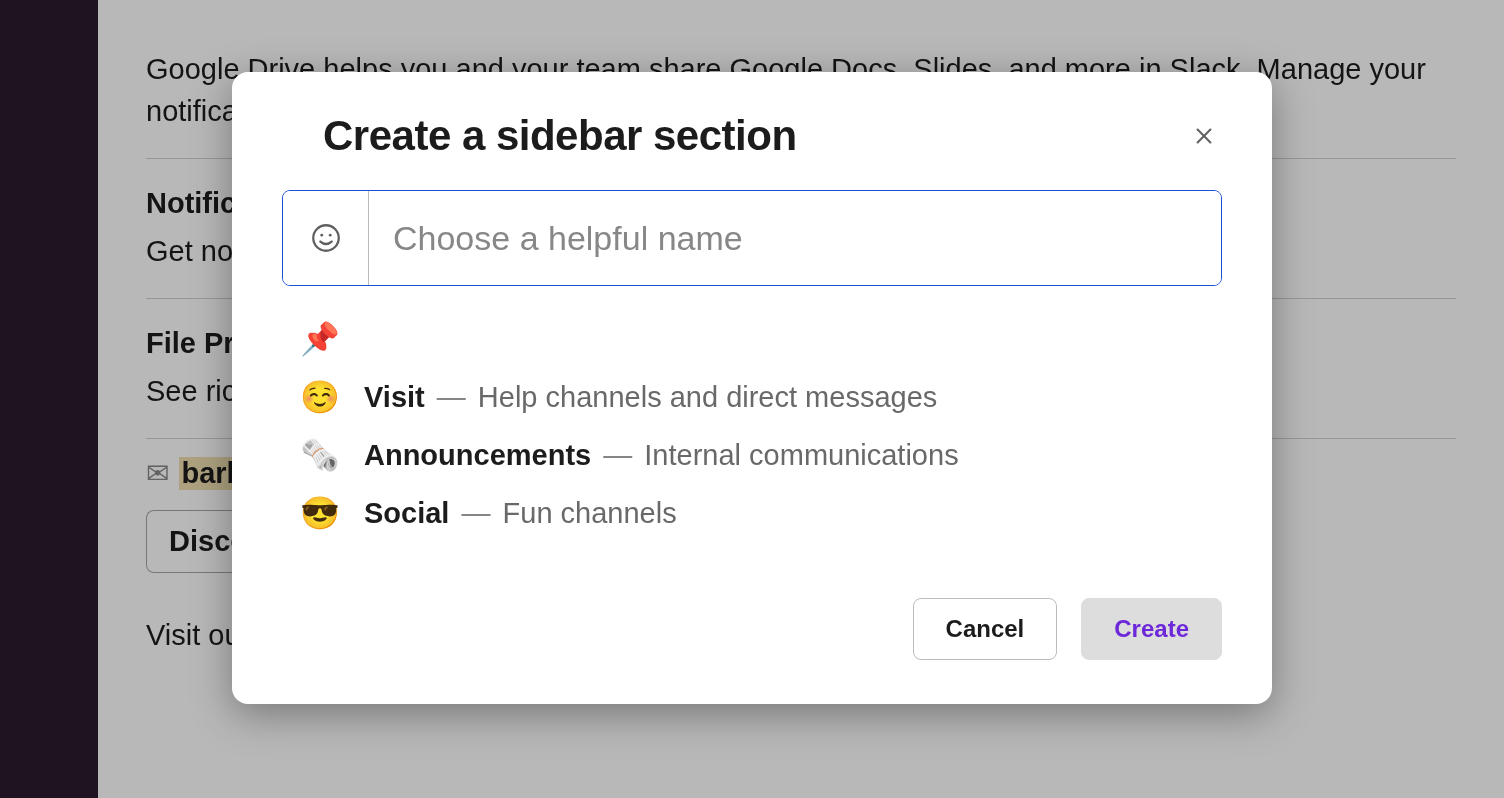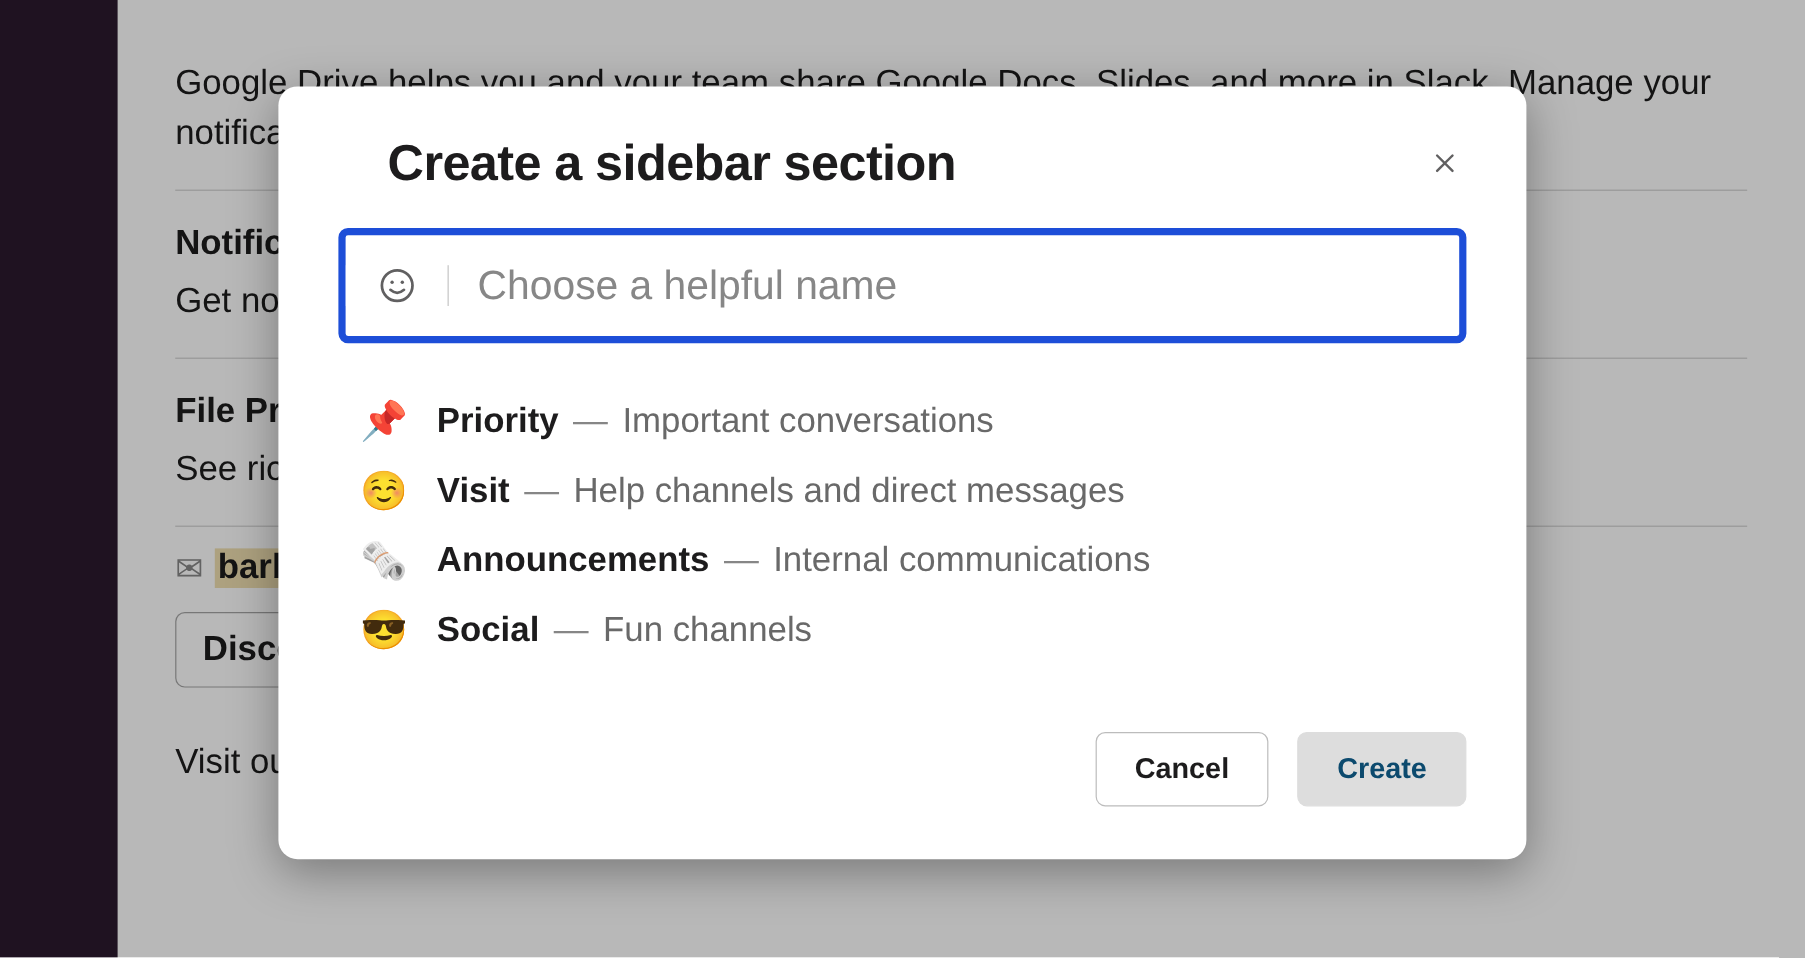--- a/index.html
+++ b/index.html
@@ -130,26 +130,25 @@
       background: transparent;
       border: none;
       border-radius: 6px;
     }
     .close-btn svg {
       width: 22px;
       height: 22px;
     }
     .input-row {
       display: flex;
-      border: 6px solid #1d4ed8;
+      border: 1px solid #1d4ed8;
       border-radius: 8px;
       height: 96px;
       overflow: hidden;
-      margin-bottom: 36px;
-      align-items: center;
+      margin-bottom: 24px;
     }
     .emoji-picker-btn {
       width: 86px;
       border-right: 1px solid #bcbcbc;
       display: flex;
       align-items: center;
       justify-content: center;
       cursor: pointer;
       background: #fff;
       color: #616061;
@@ -214,21 +213,21 @@
       font-family: inherit;
     }
     .btn-cancel {
       background: #fff;
       border: 1px solid #bcbcbc;
       color: #1d1c1d;
     }
     .btn-create {
       background: #dddddd;
       border: 1px solid #dddddd;
-      color: #0c4a6e;
+      color: #6d28d9;
     }
   </style>
 </head>
 <body>
 
 <div class="backdrop">
   <div class="backdrop-sidebar"></div>
   <div class="backdrop-content">
     <div class="backdrop-intro">Google Drive helps you and your team share Google Docs, Slides, and more in Slack. Manage your notifications tab.</div>
     <div class="divider"></div>
@@ -267,25 +266,20 @@
           <circle cx="9" cy="10" r="1" fill="currentColor" stroke="none"></circle>
           <circle cx="15" cy="10" r="1" fill="currentColor" stroke="none"></circle>
           <path d="M 8 14.5 Q 12 18 16 14.5" stroke-linecap="round"></path>
         </svg>
       </div>
       <input class="name-input" type="text" placeholder="Choose a helpful name" style="">
     </div>
     <div class="suggestions">
       <div class="suggestion-row">
         <span class="suggestion-emoji">📌</span>
-        <span class="suggestion-text">
-          <span class="suggestion-name">Priority</span>
-          <span class="suggestion-sep">—</span>
-          <span class="suggestion-desc">Important conversations</span>
-        </span>
       </div>
       <div class="suggestion-row">
         <span class="suggestion-emoji">☺️</span>
         <span class="suggestion-text">
           <span class="suggestion-name">Visit</span>
           <span class="suggestion-sep">—</span>
           <span class="suggestion-desc">Help channels and direct messages</span>
         </span>
       </div>
       <div class="suggestion-row">

